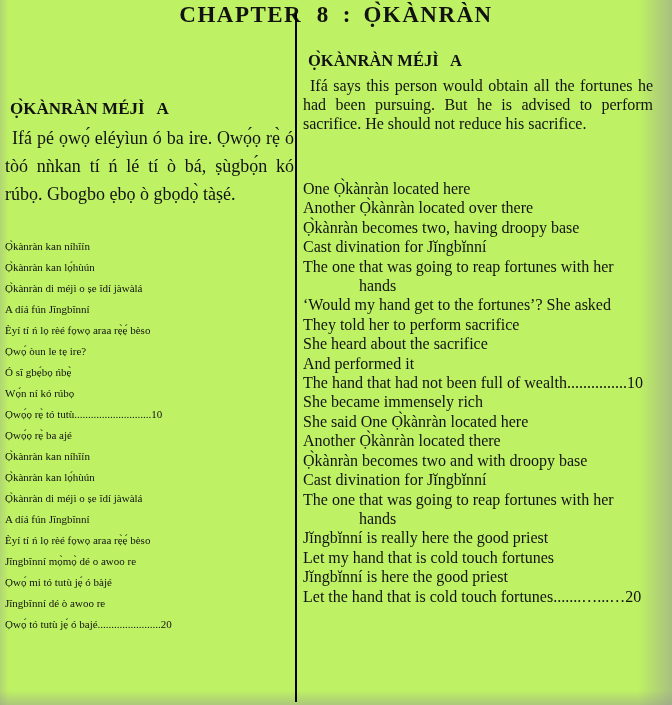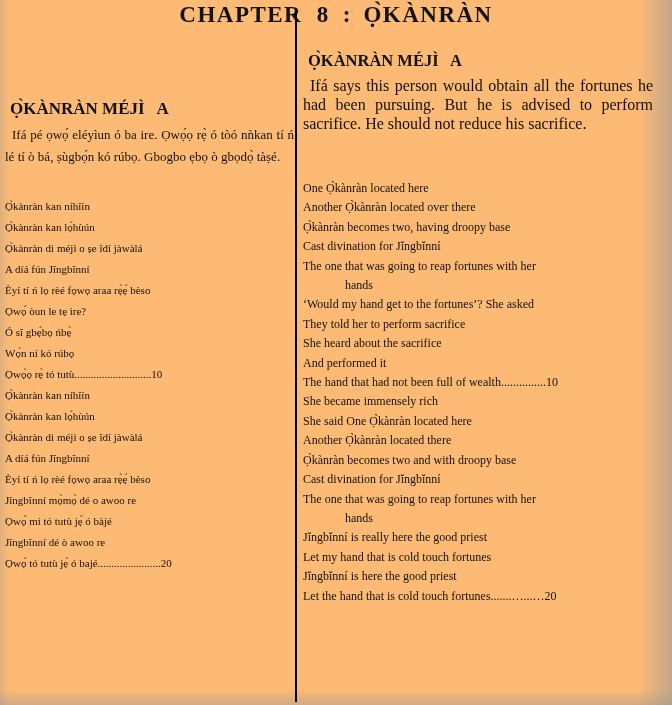--- a/index.html
+++ b/index.html
@@ -1,21 +1,21 @@
 <!DOCTYPE html>
 <html><head>
 <meta charset="utf-8">
 <style>
   html,body { margin:0; padding:0; }
   body {
     width:672px; height:705px; overflow:hidden;
     font-family:"Liberation Serif", serif;
     color:#121212; background:#ffffff;
   }
-  .page { position:relative; width:672px; height:705px; background:#fdba74; }
+  .page { position:relative; width:672px; height:705px; background:#bef264; }
 
   .edge { pointer-events:none; }
   .edge-right  { position:absolute; right:0; top:0; width:34px; height:100%;
                  background:linear-gradient(to right, rgba(160,160,160,0) 0%, rgba(150,150,150,0.55) 100%); }
   .edge-bottom { position:absolute; left:0; bottom:0; width:100%; height:15px;
                  background:linear-gradient(to bottom, rgba(160,160,160,0) 0%, rgba(150,150,150,0.45) 100%); }
   .edge-left   { position:absolute; left:0; top:0; width:9px; height:100%;
                  background:linear-gradient(to left, rgba(160,160,160,0) 0%, rgba(150,150,150,0.30) 100%); }
 
   .chapter-title {
@@ -29,26 +29,26 @@
 
   .col { position:absolute; }
   .col-left  { left:5px;  top:94px; width:289px; }
   .col-right { left:303px; top:46px; width:350px; }
 
   .heading { margin:5px; font-weight:bold; white-space:pre-wrap; }
   .col-left  .heading { font-size:17px; }
   .col-right .heading { font-size:16.5px; }
 
   .intro { margin:3px 0 0 0; text-align:justify; text-indent:7px; }
-  .col-left  .intro { font-size:13px; line-height:22px; }
+  .col-left  .intro { font-size:18px; line-height:28px; }
   .col-right .intro { font-size:16px; line-height:19px; }
 
   .verse { }
   .col-left  .verse { margin-top:28px; font-size:11px; line-height:21px; }
-  .col-right .verse { margin-top:46px; font-size:12px; line-height:19.4px; }
+  .col-right .verse { margin-top:46px; font-size:16px; line-height:19.4px; }
   .vl { white-space:pre-wrap; }
 </style>
 </head>
 <body>
 
 <div class="page">
 
   <div class="edge edge-right"></div>
   <div class="edge edge-bottom"></div>
   <div class="edge edge-left"></div>
@@ -67,20 +67,21 @@
     <div class="verse">
       <div class="vl">Ọ̀kànràn kan níhĭín</div>
       <div class="vl">Ọ̀kànràn kan lọ́hùún</div>
       <div class="vl">Ọ̀kànràn di méjì o ṣe ĭdí jàwàlá</div>
       <div class="vl">A díá fún Jĭngbĭnní</div>
       <div class="vl">Èyí tí ń lọ rèé fọwọ araa rẹ̀ẹ́ bèso</div>
       <div class="vl">Ọwọ́ òun le tẹ ire?</div>
       <div class="vl">Ó sĭ gbẹ́bọ ńbẹ̀</div>
       <div class="vl">Wọ́n ní kó rúbọ</div>
       <div class="vl">Ọwọ́ọ rẹ̀ tó tutù............................10</div>
+      <div class="vl">Ọwọ́ọ rẹ̀ ba ajé</div>
       <div class="vl">Ọ̀kànràn kan níhĭín</div>
       <div class="vl">Ọ̀kànràn kan lọ́hùún</div>
       <div class="vl">Ọ̀kànràn di méjì o ṣe ĭdí jàwàlá</div>
       <div class="vl">A díá fún Jĭngbĭnní</div>
       <div class="vl">Èyí tí ń lọ rèé fọwọ araa rẹ̀ẹ́ bèso</div>
       <div class="vl">Jĭngbĭnní mọ̀mọ̀ dé o awoo re</div>
       <div class="vl">Ọwọ́ mi tó tutù jẹ́ ó bàjé</div>
       <div class="vl">Jĭngbĭnní dé ò awoo re</div>
       <div class="vl">Ọwọ́ tó tutù jẹ́ ó bajé.......................20</div>
     </div>

